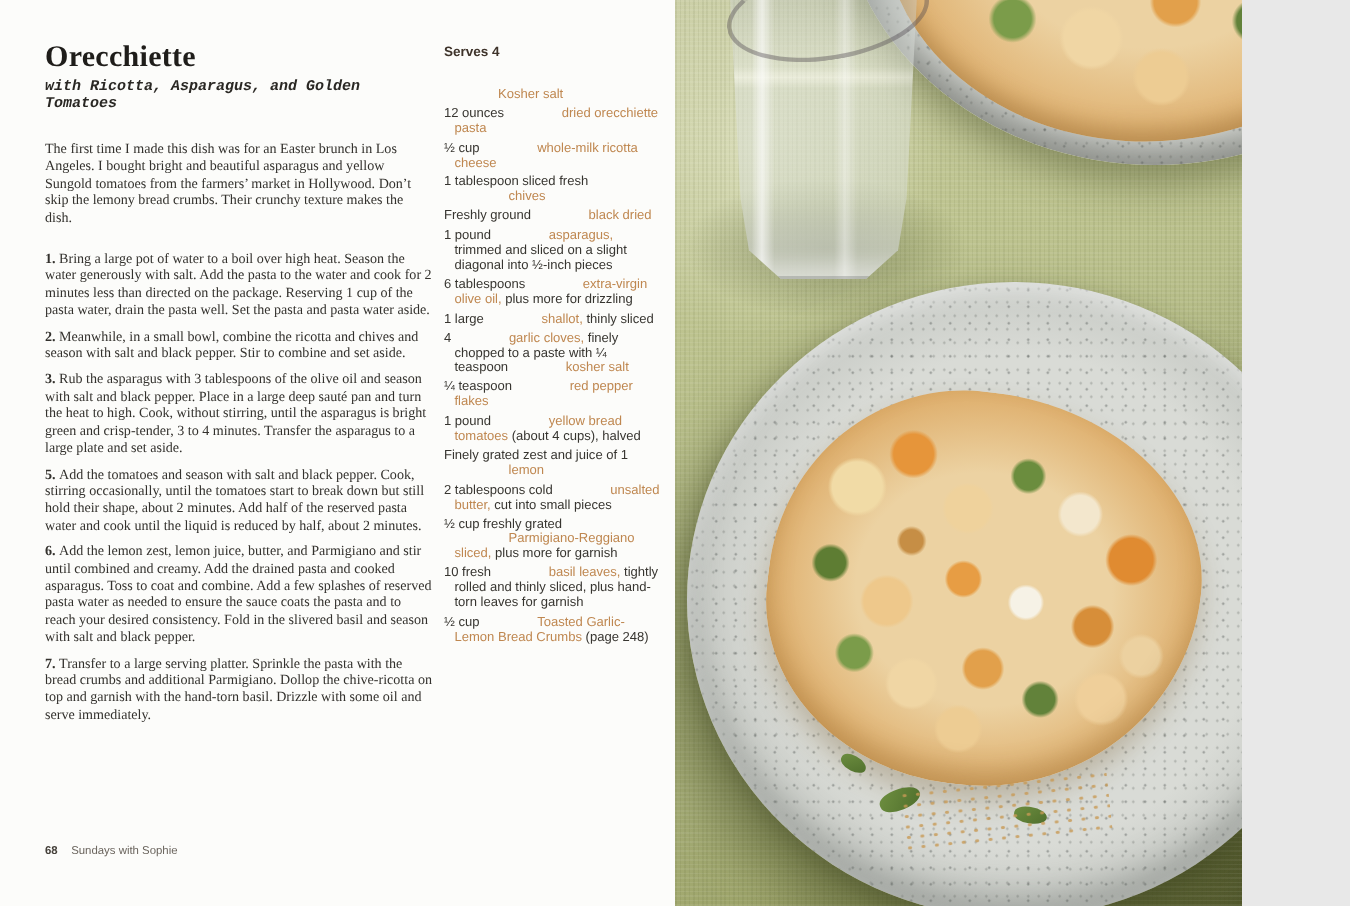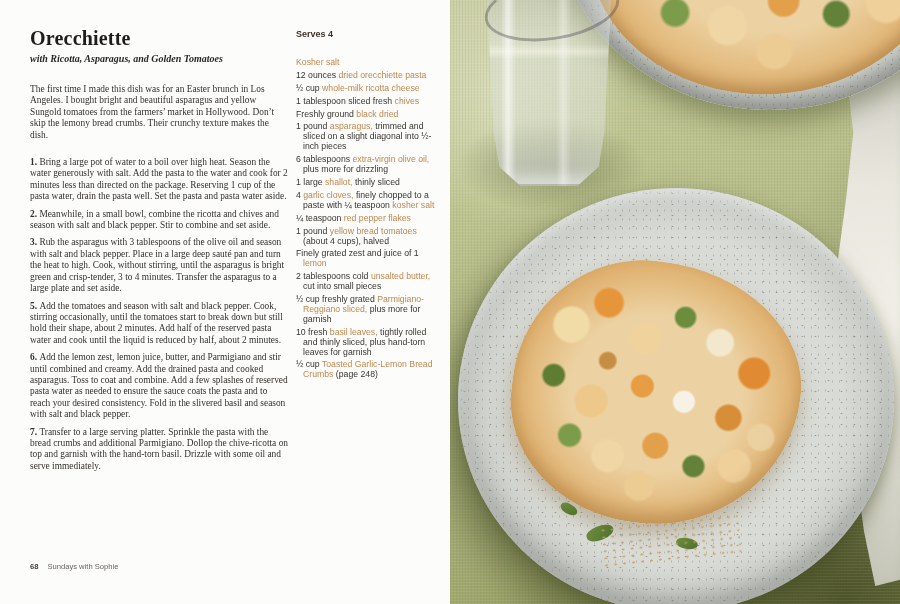--- a/index.html
+++ b/index.html
@@ -1,36 +1,36 @@
 <!DOCTYPE html>
 <html style="--hl: #bf8750; --serves: #3e332a; --body: #33312d; --pagebg: #fcfcfa;"><head>
 <meta charset="utf-8">
 <style>
   html,body{margin:0;padding:0;background:#e8e8e8;}
-  #spread{position:relative;width:900px;height:604px;overflow:hidden;background:var(--pagebg,#fcfcfa);
-          font-family:"Liberation Serif",serif;color:var(--body,#33312d);}
+  #spread{position:relative;width:808px;height:604px;overflow:hidden;background:var(--pagebg,#fcfcfa);
+          font-family:"Liberation Serif",serif;color:var(--body,#33312d);padding-left:20px;}
 
   
   #left-page{position:absolute;left:0;top:0;width:450px;height:604px;background:var(--pagebg,#fcfcfa);}
   #text-col{position:absolute;left:30px;top:27px;width:259px;}
   .title{font-size:20px;font-weight:bold;letter-spacing:.2px;color:#1f1d1a;margin:0 0 3px 0;}
-  .subtitle{font-size:10px;font-weight:bold;font-style:italic;color:#2a2824;margin:0 0 20px 0;}
+  .subtitle{font-size:10px;font-weight:bold;font-style:italic;color:#2a2824;margin:0 0 20px 0;font-family:Liberation Mono, monospace;}
   .intro{font-size:9.4px;line-height:11.4px;margin:0 0 16px 0;}
   .step{font-size:9.4px;line-height:11.4px;margin:0 0 6px 0;}
   .step b{font-weight:bold;}
   #footer{position:absolute;left:30px;top:562px;font-family:"Liberation Sans",sans-serif;
           font-size:7.6px;color:#6a645d;}
   #footer .pagenum{font-weight:bold;color:#45403a;margin-right:9px;}
 
   
   #ing-col{position:absolute;left:296px;top:30px;width:144px;font-family:"Liberation Sans",sans-serif;
            font-size:8.7px;line-height:9.9px;color:#373530;}
   #serves{font-weight:bold;font-size:9px;color:var(--serves,#3e332a);margin-bottom:18px;}
   .ing{margin-bottom:3px;padding-left:7px;text-indent:-7px;}
-  .hl{color:var(--hl,#bf8750);}
+  .hl{color:var(--hl,#bf8750);margin-left:36px;}
 
   
   #photo{position:absolute;left:450px;top:0;width:450px;height:604px;overflow:hidden;}
   #photo *{position:absolute;}
 
   #tablecloth{left:0;top:0;width:100%;height:100%;
     background:
       repeating-linear-gradient(0deg, rgba(255,255,255,0.07) 0 1px, rgba(0,0,0,0) 1px 3px),
       repeating-linear-gradient(90deg, rgba(66,74,30,0.08) 0 1px, rgba(0,0,0,0) 1px 3px),
       radial-gradient(ellipse 40% 30% at 12% 16%, rgba(252,253,235,0.38), rgba(252,253,235,0) 70%),

